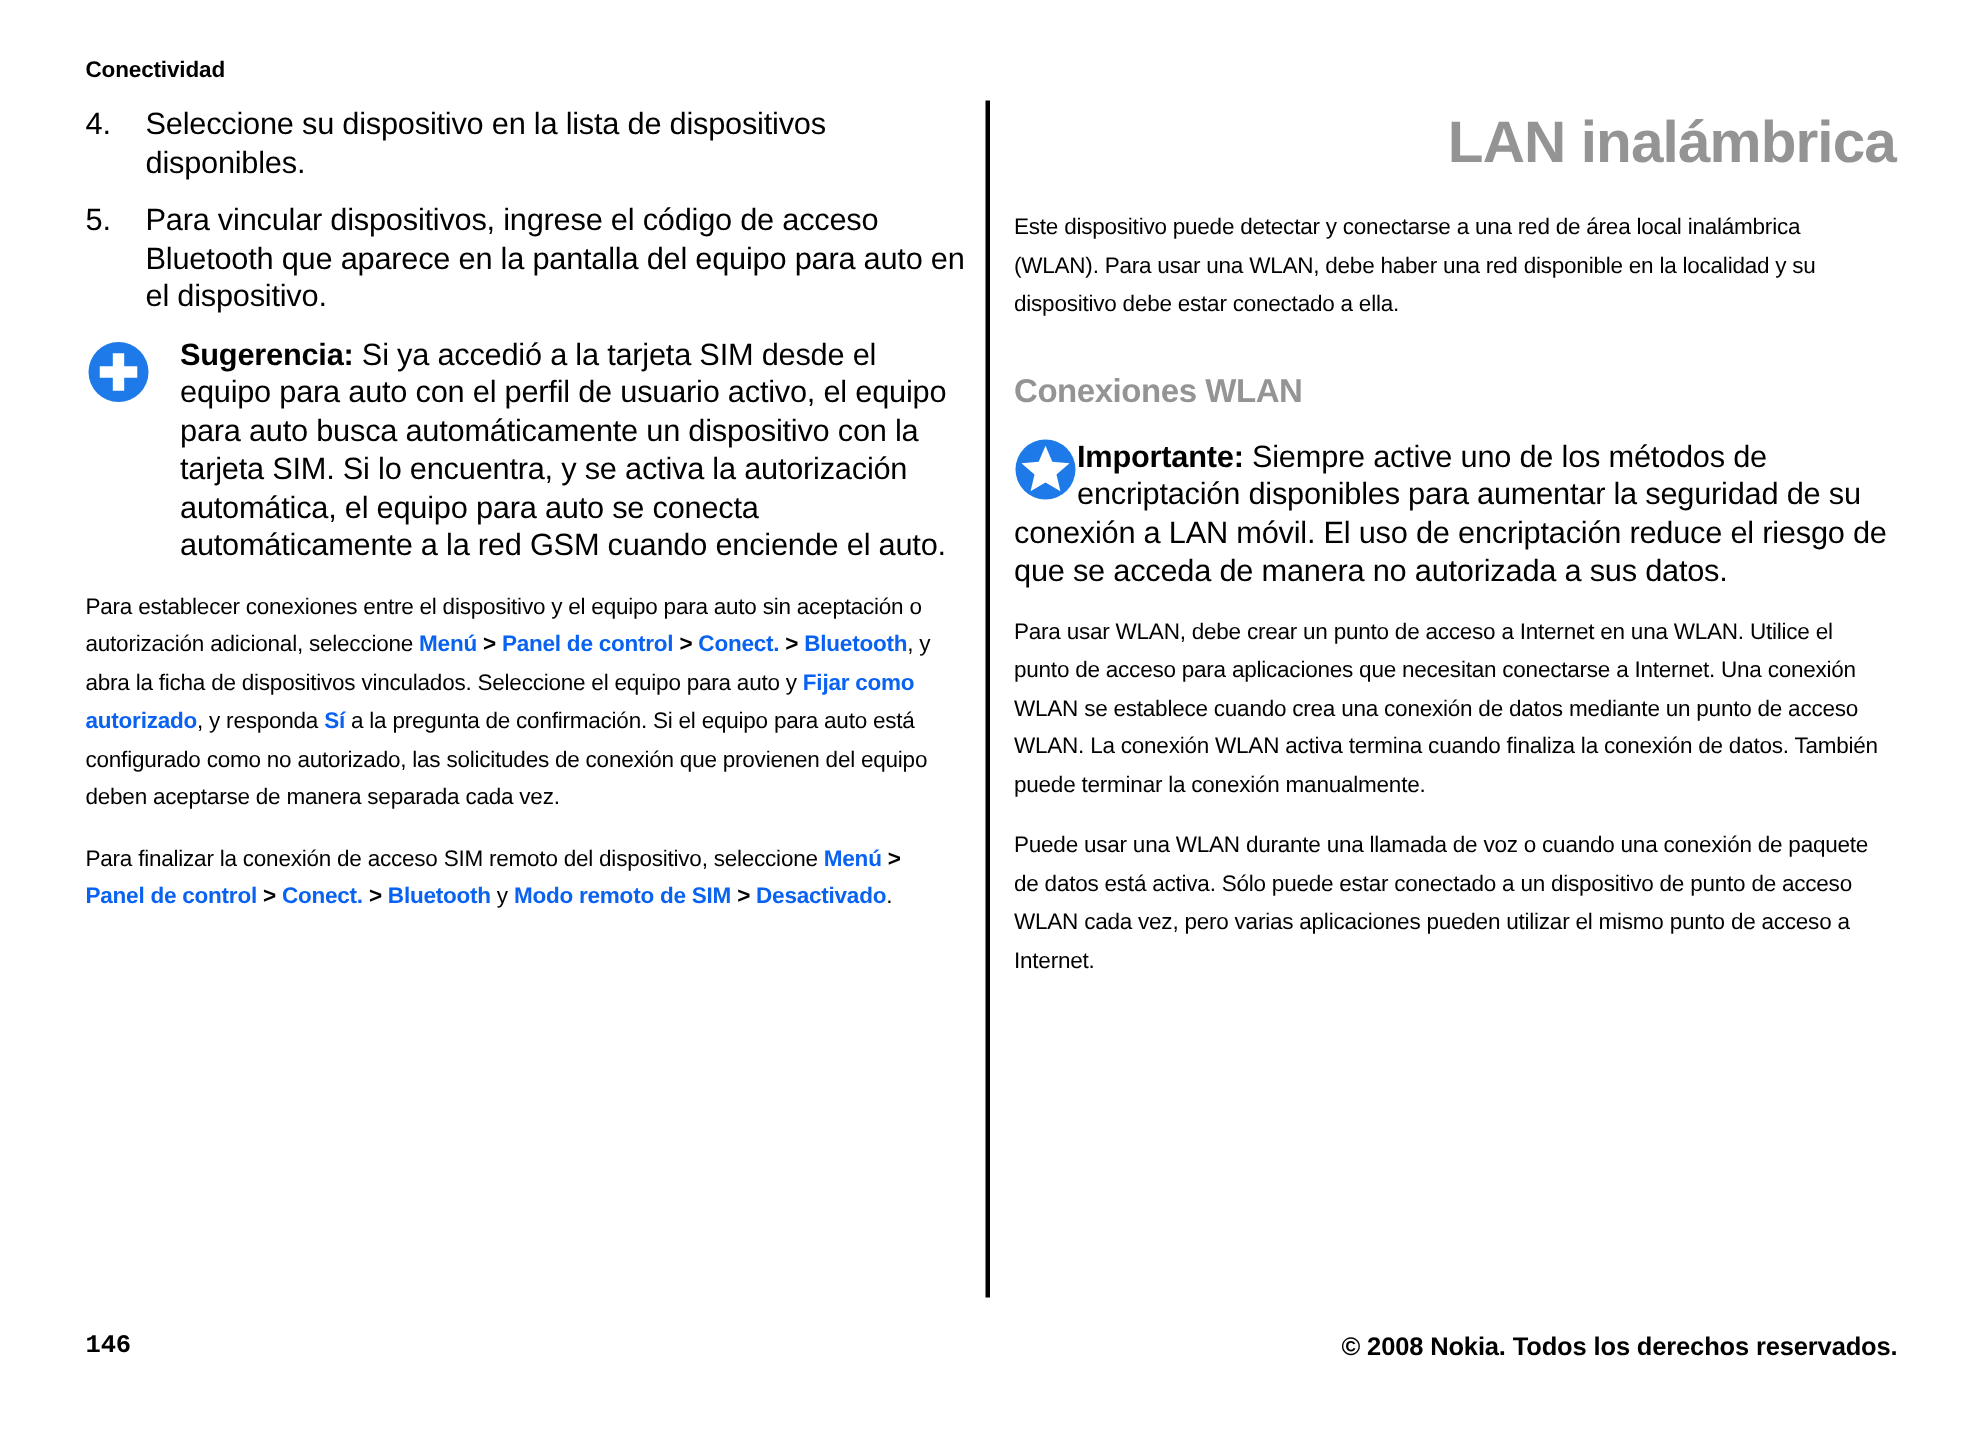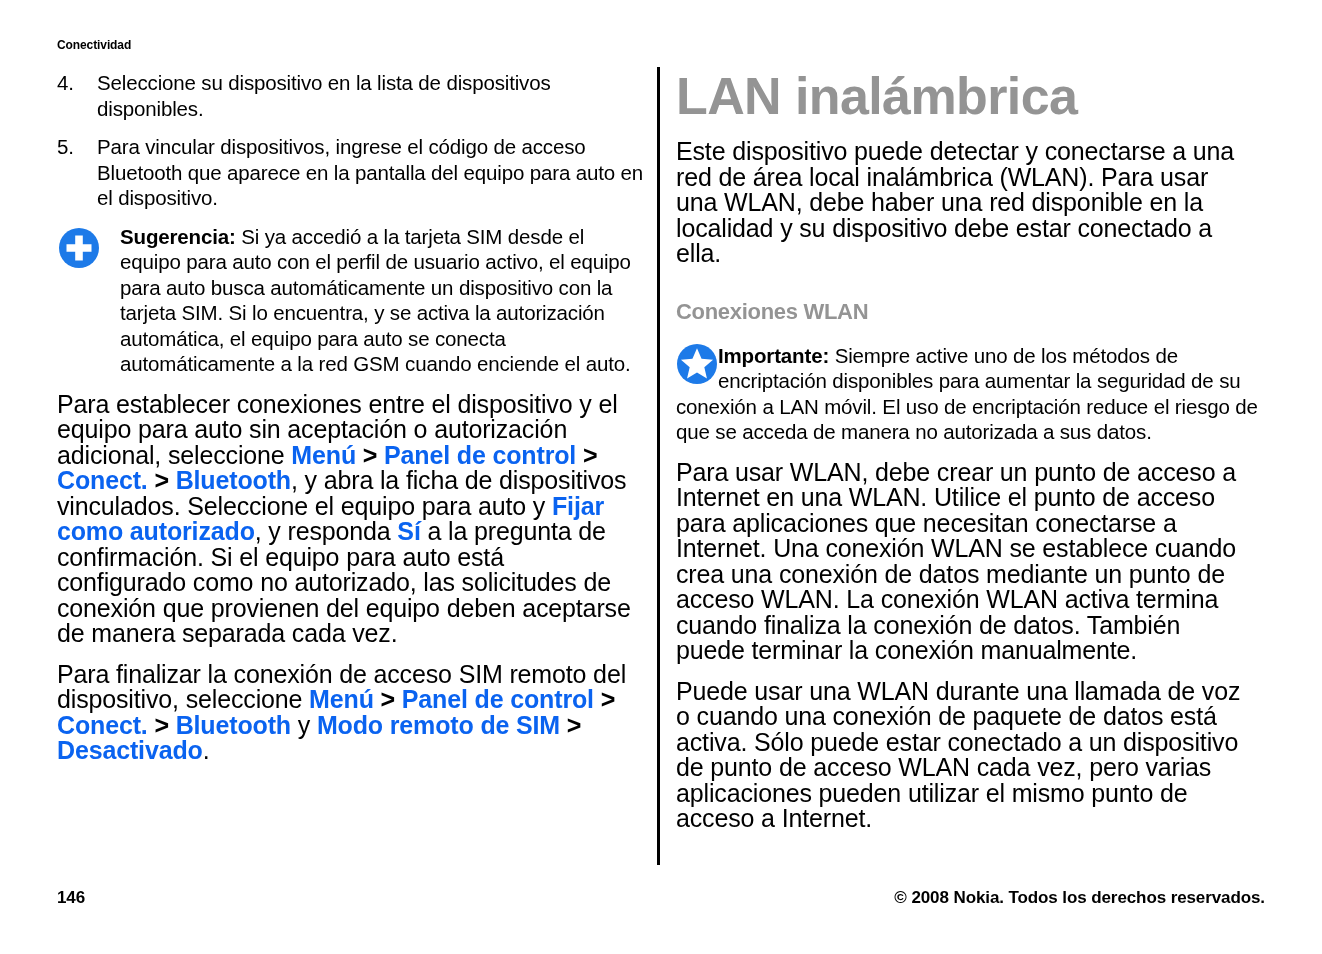--- a/index.html
+++ b/index.html
@@ -19,21 +19,21 @@
   .page {
     position: absolute;
     inset: 0;
   }
 
   
   .running-header {
     position: absolute;
     left: 57px;
     top: 38px;
-    font-size: 12px;
+    font-size: 15px;
     font-weight: bold;
     letter-spacing: -0.1px;
     color: #000;
   }
 
   
   .col-divider {
     position: absolute;
     left: 657px;
     top: 67px;
@@ -46,21 +46,21 @@
   .col {
     position: absolute;
     top: 70px;
     width: 588px;
   }
   .col-left  { left: 57px;  }
   .col-right { left: 676px; }
 
   p, .para {
     margin: 0 12px 15px 0;
-    font-size: 25px;
+    font-size: 15px;
     line-height: 25.5px;
     letter-spacing: -0.15px;
     text-align: left;
   }
 
   
   .numlist {
     margin: 0;
     padding: 0;
     list-style: none;
@@ -107,25 +107,26 @@
     float: left;
     width: 42px;
     height: 42px;
     margin: 0 0 -9px 0;
     shape-outside: none;
   }
 
   
   h1.doc-h1 {
     margin: 0 0 17px 0;
-    font-size: 52px;
+    font-size: 39px;
     line-height: 52px;
     font-weight: bold;
     color: #949494;
     letter-spacing: -0.6px;
+    text-align: right;
   }
   h2.doc-h2 {
     margin: 26px 0 12px 0;
     font-size: 22px;
     line-height: 38px;
     font-weight: bold;
     color: #949494;
     letter-spacing: -0.3px;
   }
 
@@ -146,20 +147,21 @@
     top: 888px;
     height: 30px;
   }
   .page-number {
     position: absolute;
     left: 57px;
     top: 0;
     font-size: 17px;
     font-weight: bold;
     letter-spacing: -0.1px;
+    font-family: Liberation Mono, monospace;
   }
   .copyright {
     position: absolute;
     right: 57px;
     top: 0;
     font-size: 17px;
     font-weight: bold;
     letter-spacing: -0.1px;
     margin-left: 28px;
   }

